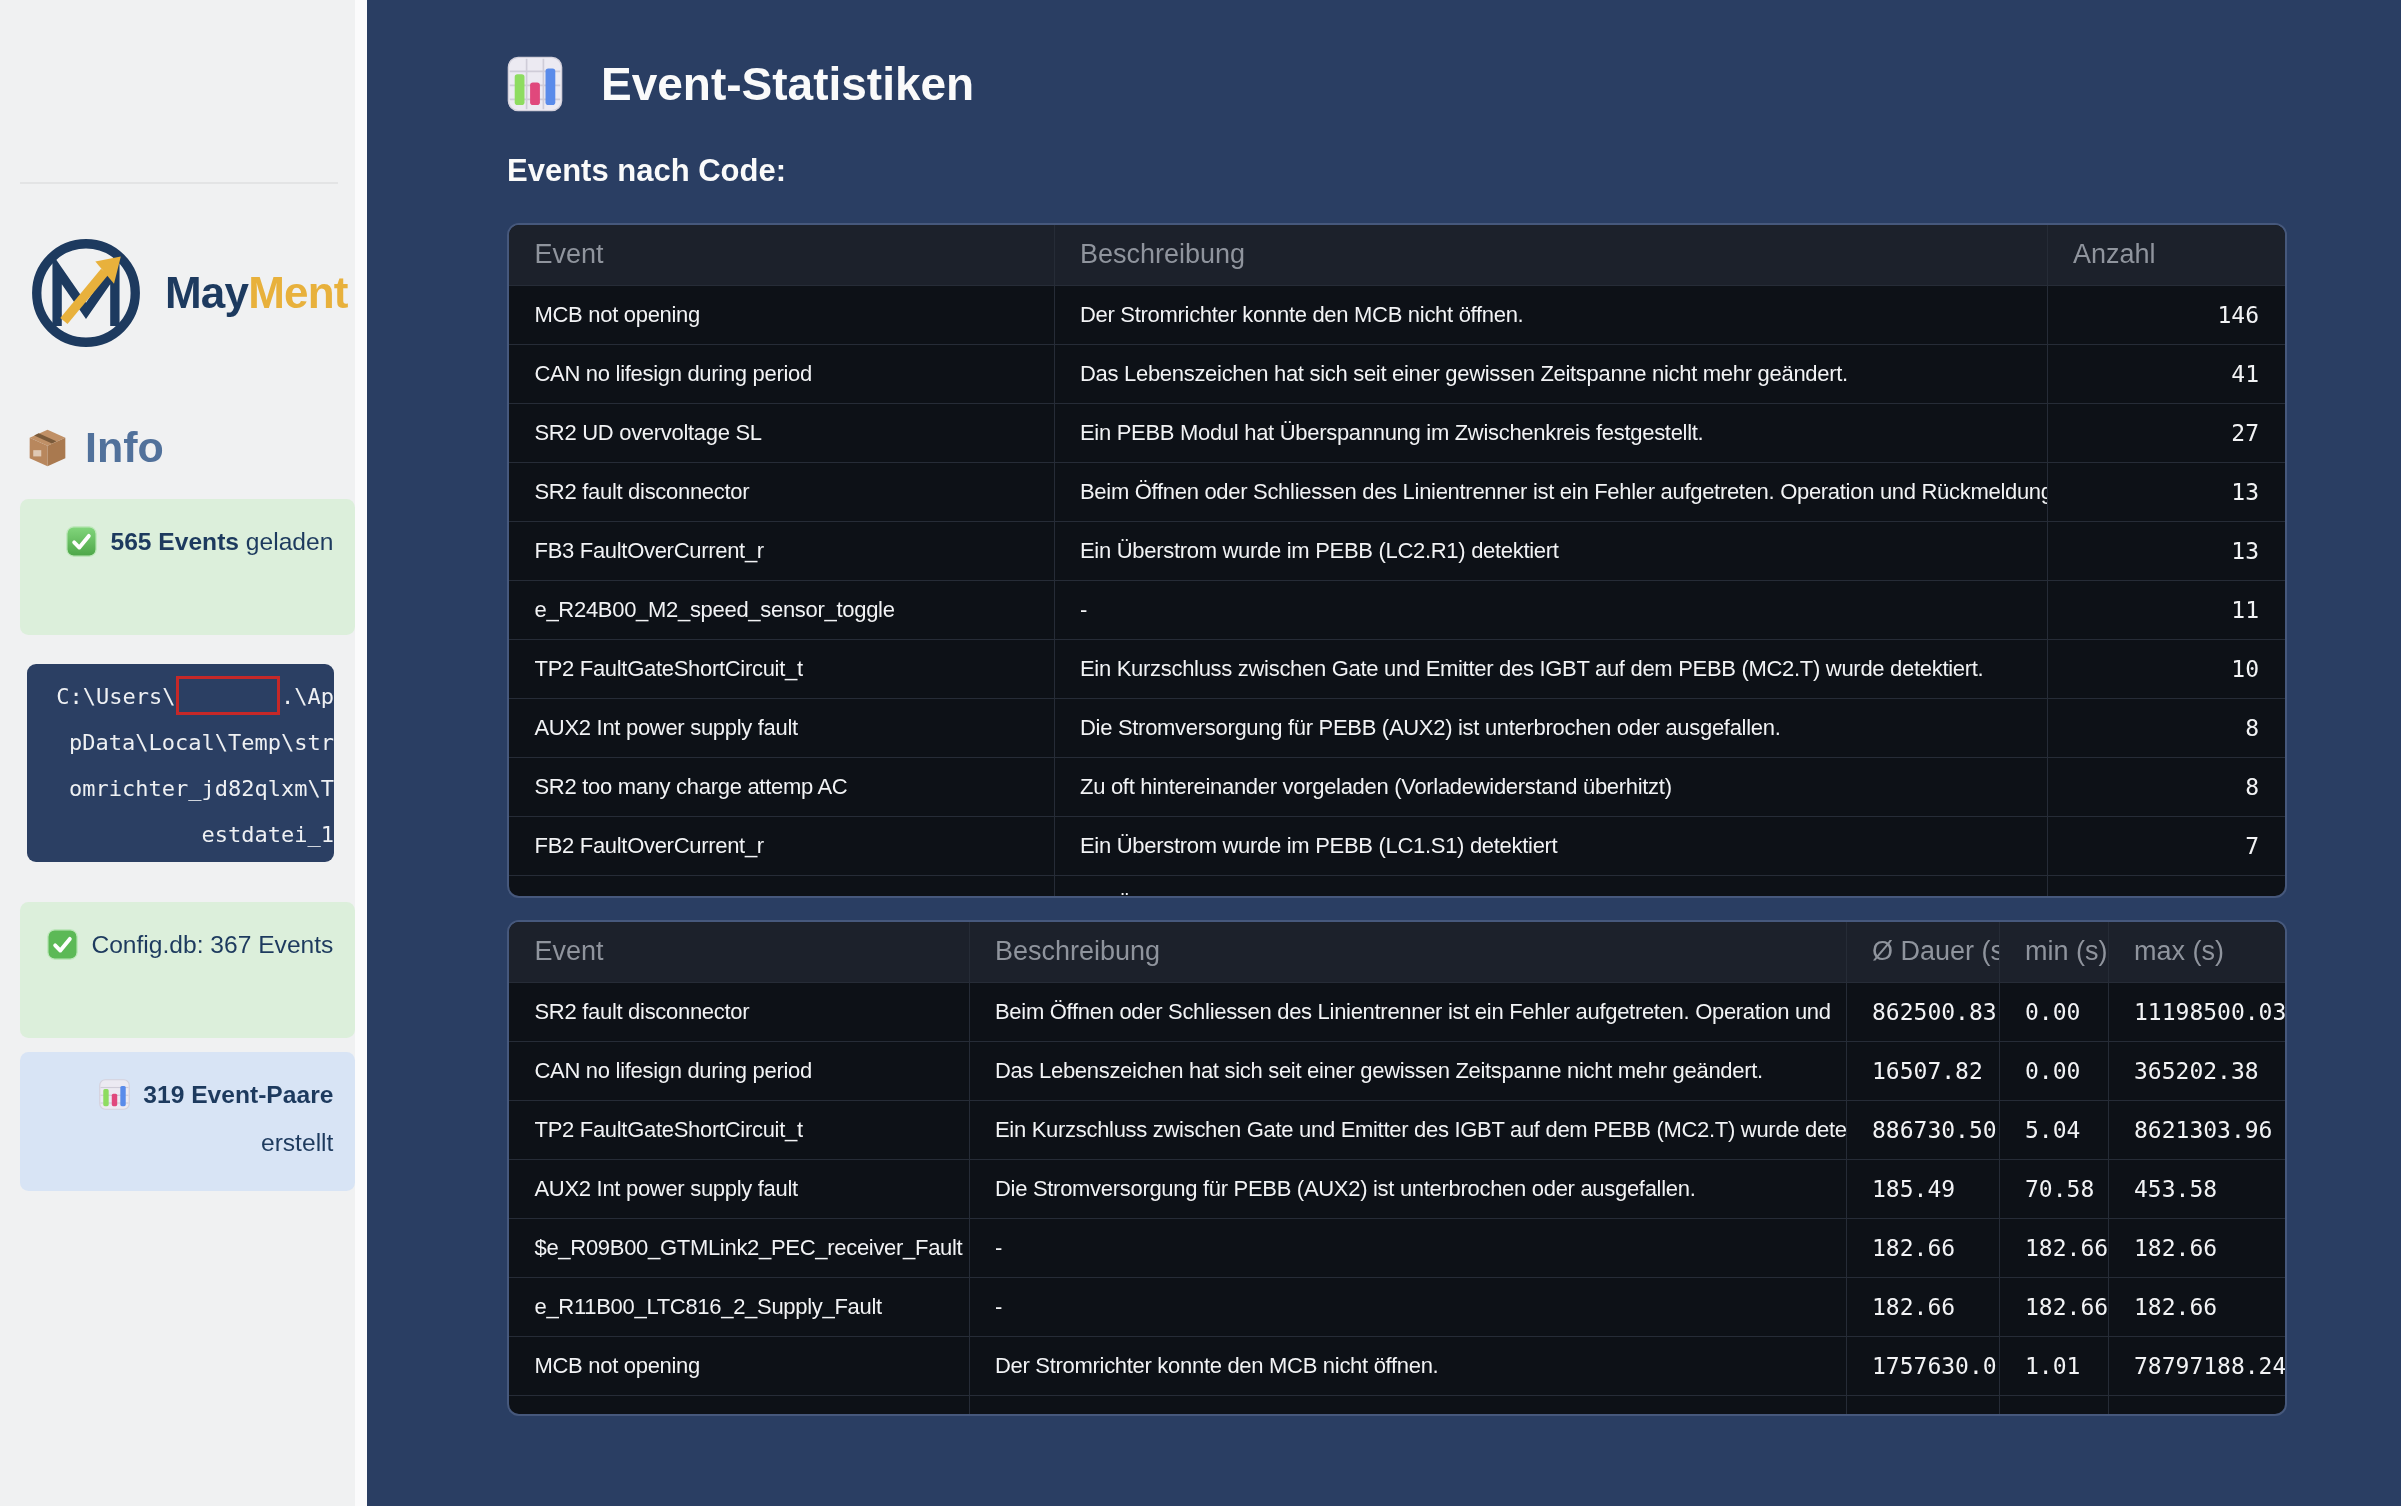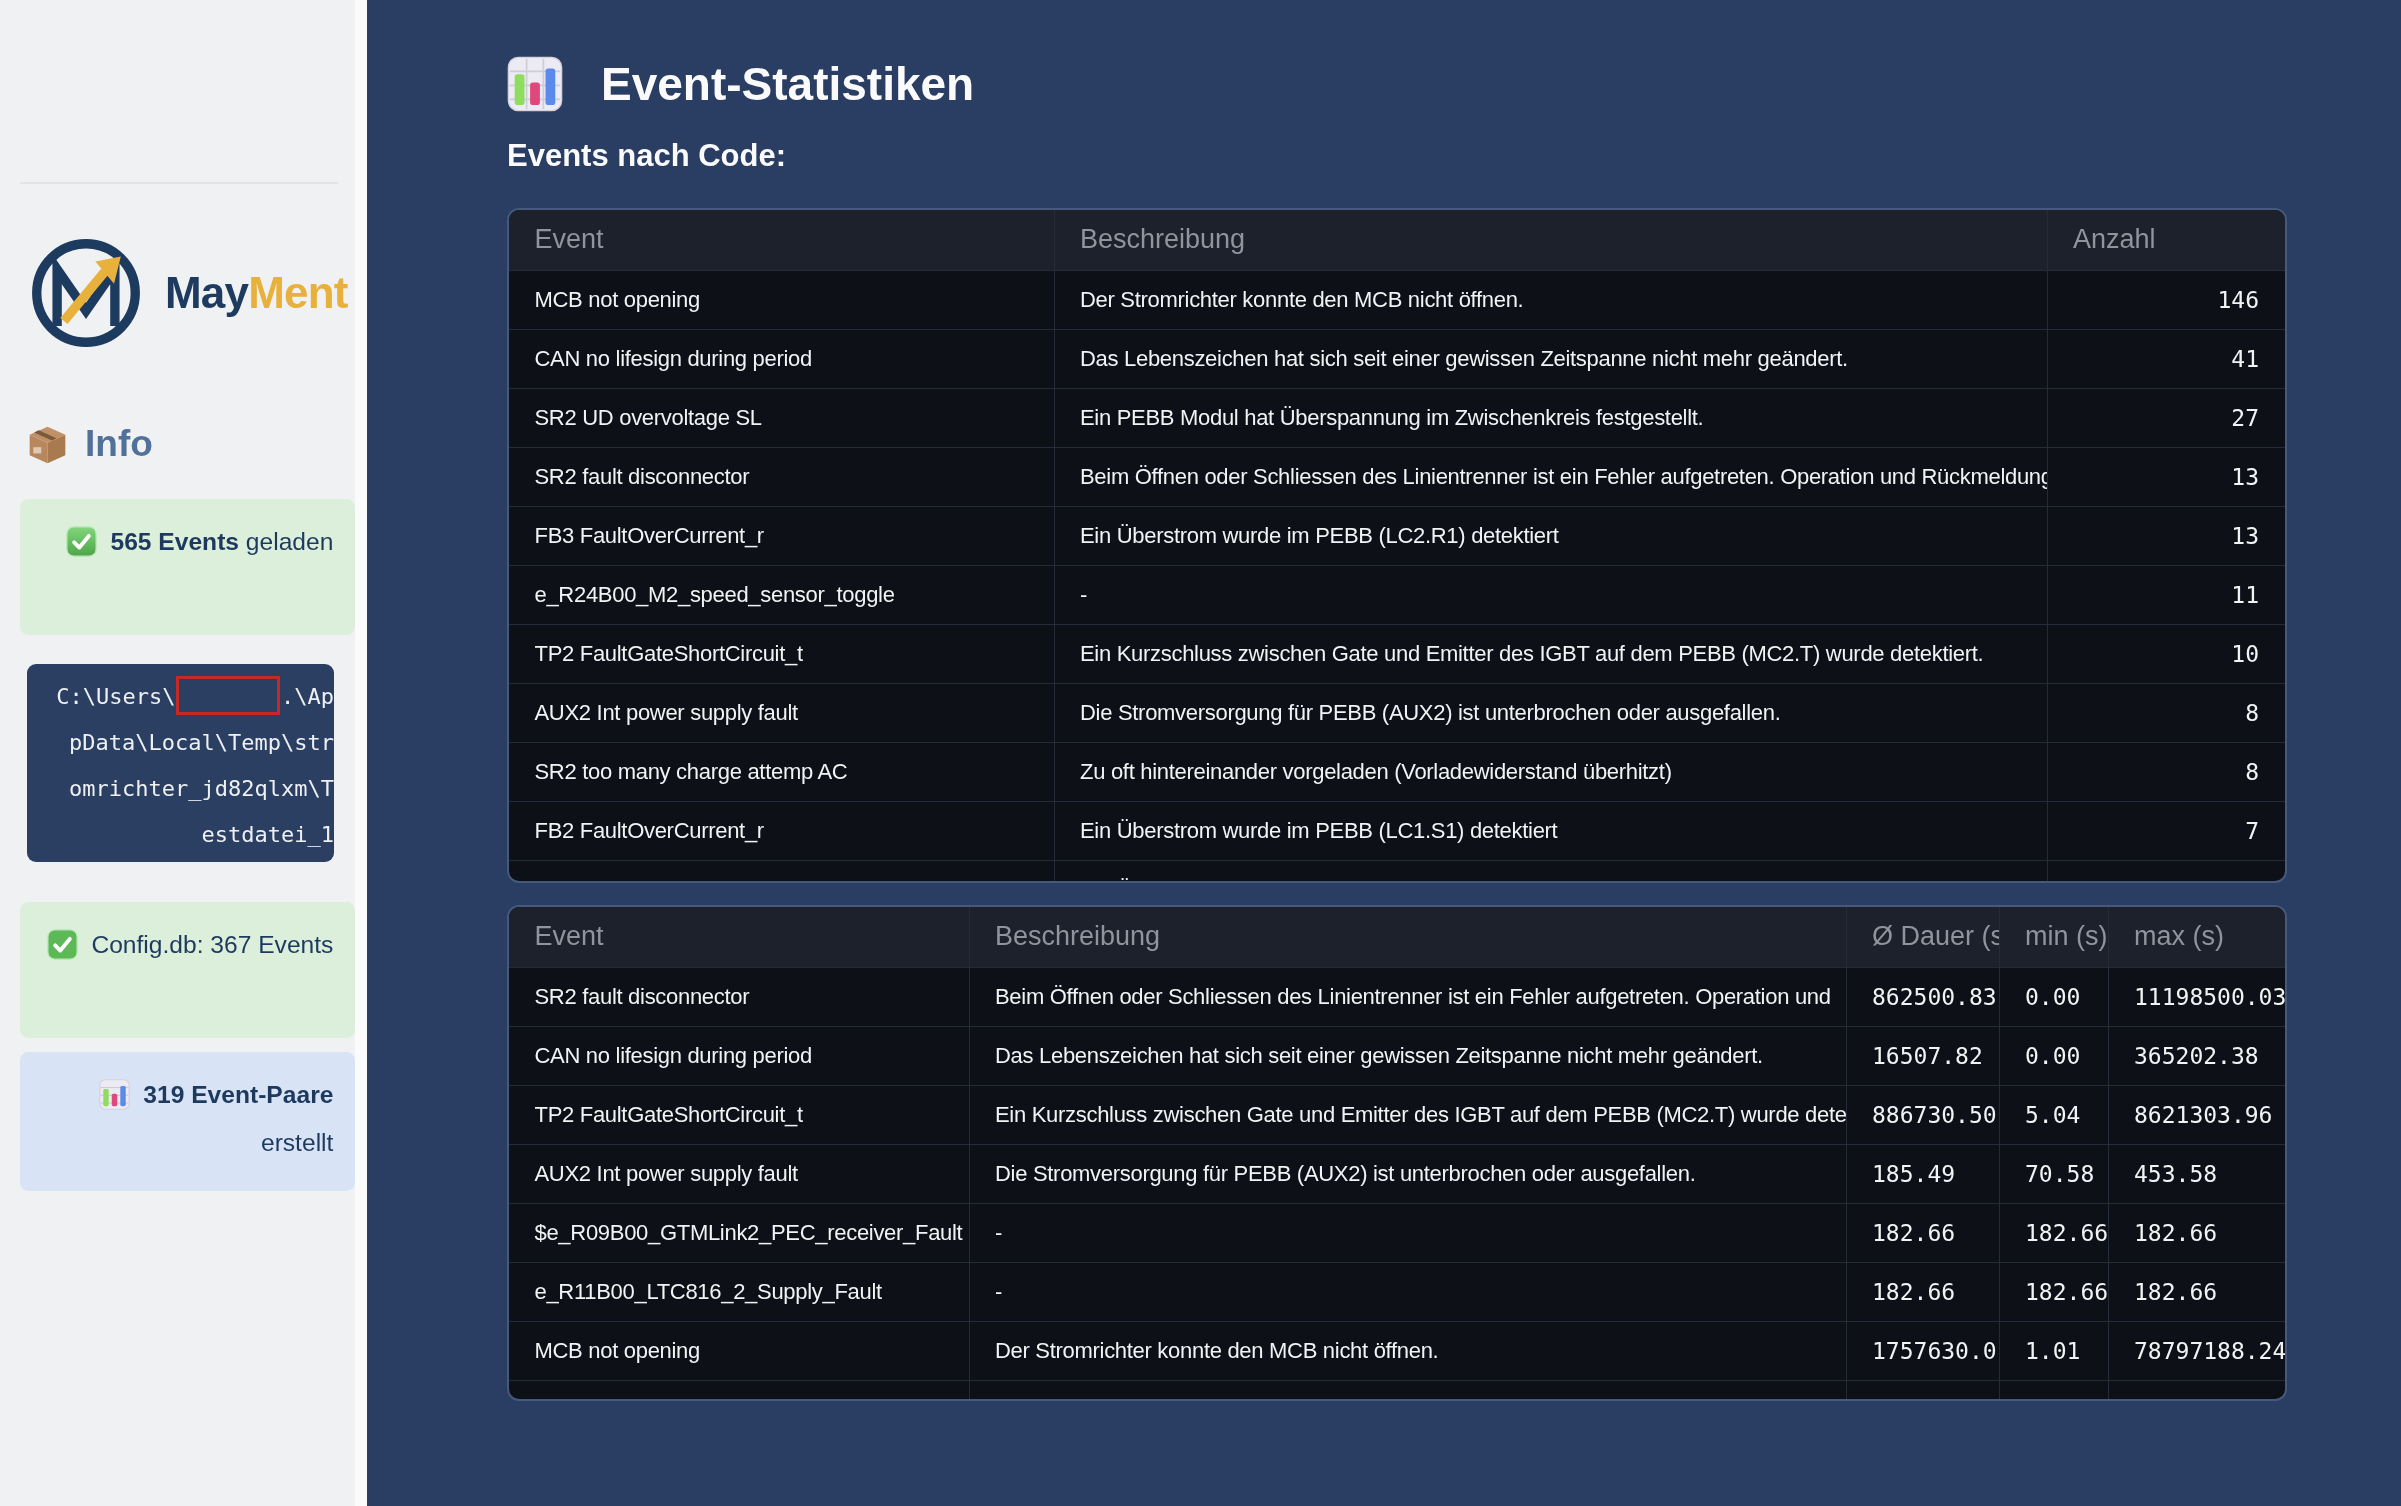--- a/index.html
+++ b/index.html
@@ -9,41 +9,41 @@
 
   
   .sidebar { position:fixed; left:0; top:0; width:367px; height:1506px;
              background:#f0f1f2; border-right:12px solid #fbfbfc;text-align:right; }
   .sidebar-divider { position:absolute; left:20.4px; right:17px; top:182px; height:1.7px; background:#e3e4e5; }
   .logo { position:absolute; left:24px; top:231px; display:flex; align-items:center; gap:17px; }
   .logo-text { font-size:44px; font-weight:700; letter-spacing:-0.8px; }
   .logo-may  { color:#1d3a5f; }
   .logo-ment { color:#e8b13c; }
   .info-header { position:absolute; left:27px; top:423px; display:flex; align-items:center; gap:17px;
-                 font-size:37px; font-weight:700; color:#51719b; }
+                 font-size:43px; font-weight:700; color:#51719b; }
   .sbox { position:absolute; left:20.4px; width:335px; border-radius:8.5px;
           padding:22px 22px; font-size:24.6px; line-height:41px; color:#1d3a5e; }
   .sbox.success { background:#dcefdb; }
   .sbox.info    { background:#d8e4f5; }
   .sbox .inline-icon { display:inline-block; vertical-align:-6.8px; margin-right:13.6px; }
   .sbox-1 { top:499px; height:136px; }
   .sbox-2 { top:902px; height:136px; }
   .sbox-3 { top:1052px; height:139px; }
   .codebox { position:absolute; left:27px; top:664px; width:307px; height:198px;
              background:#2b3f63; border-radius:9px; padding:10.2px 0 0 18.7px;
              font-family:"DejaVu Sans Mono","Liberation Mono",monospace;
              font-size:22px; line-height:46px; color:#eef0f3; white-space:nowrap; }
   .redaction { display:inline-block; width:104px; height:39px; border:3.4px solid #c62828;
                vertical-align:middle; margin:0 0.8px; position:relative; top:-2.5px; }
 
   
   .main { margin-left:367px; padding:56px 0 0 140px; }
   .title-row { display:flex; align-items:center; gap:22px; height:56px; }
   .page-title { margin:16px; font-size:46px; font-weight:700; color:#fafafa; letter-spacing:0px; }
-  .section-heading { font-size:31px; font-weight:700; color:#fafafa; margin-top:26px; }
+  .section-heading { font-size:31px; font-weight:700; color:#fafafa; margin-top:41px; }
   .section-heading.second { margin-top:51px; }
 
   .table-card { width:1780px; background:#0d1117; border:2.5px solid #46587c;
                 border-radius:12px; overflow:hidden; margin-top:34px; }
   .table-card.t1 { height:675px; margin-top:34px; }
   .table-card.t2 { height:496px; margin-top:22px; }
   table { border-collapse:collapse; width:100%; table-layout:fixed; }
   th { background:#1c212b; color:#8f949d; font-weight:400; text-align:left;
        font-size:27px; height:60px; padding:0 0 0 25.5px; white-space:nowrap; overflow:hidden; }
   td { height:59px; font-size:22px; letter-spacing:-0.3px; color:#f2f3f5;

